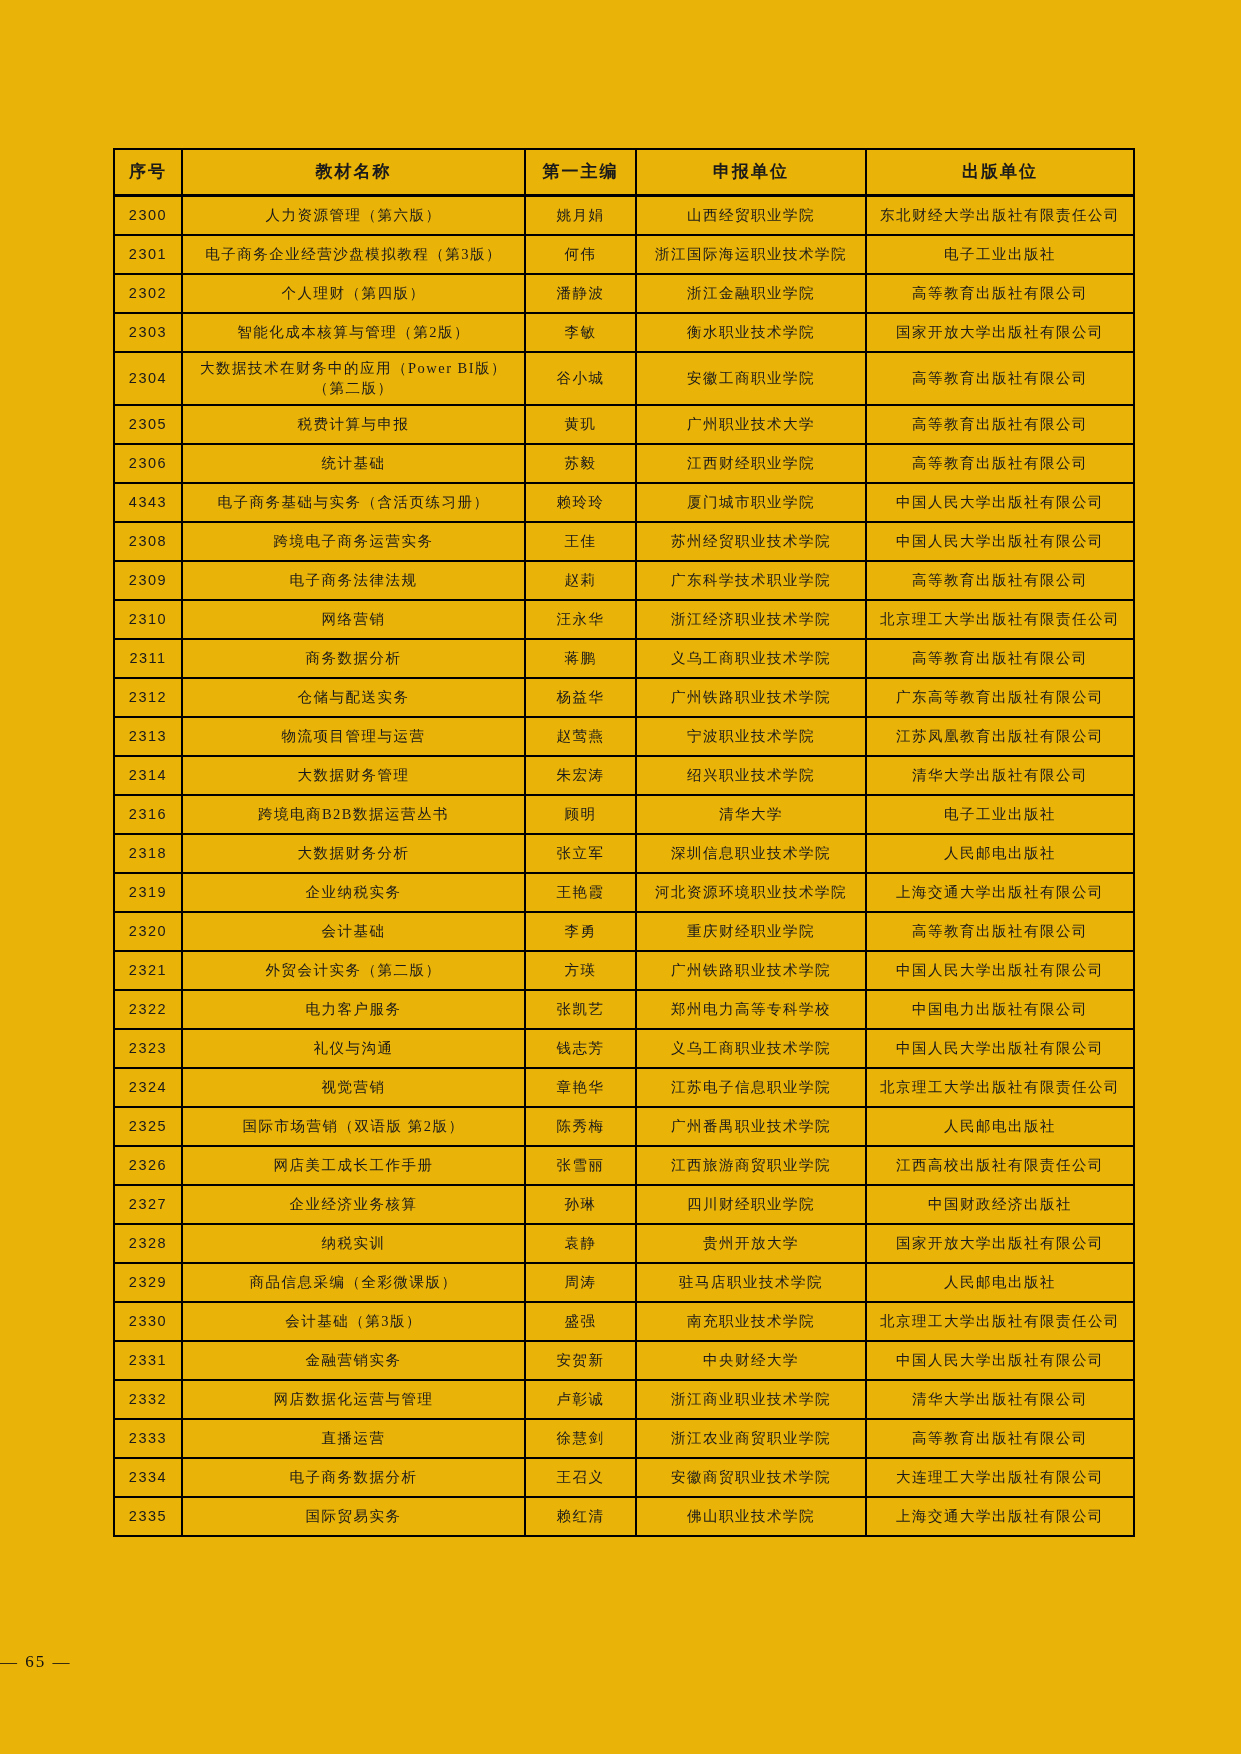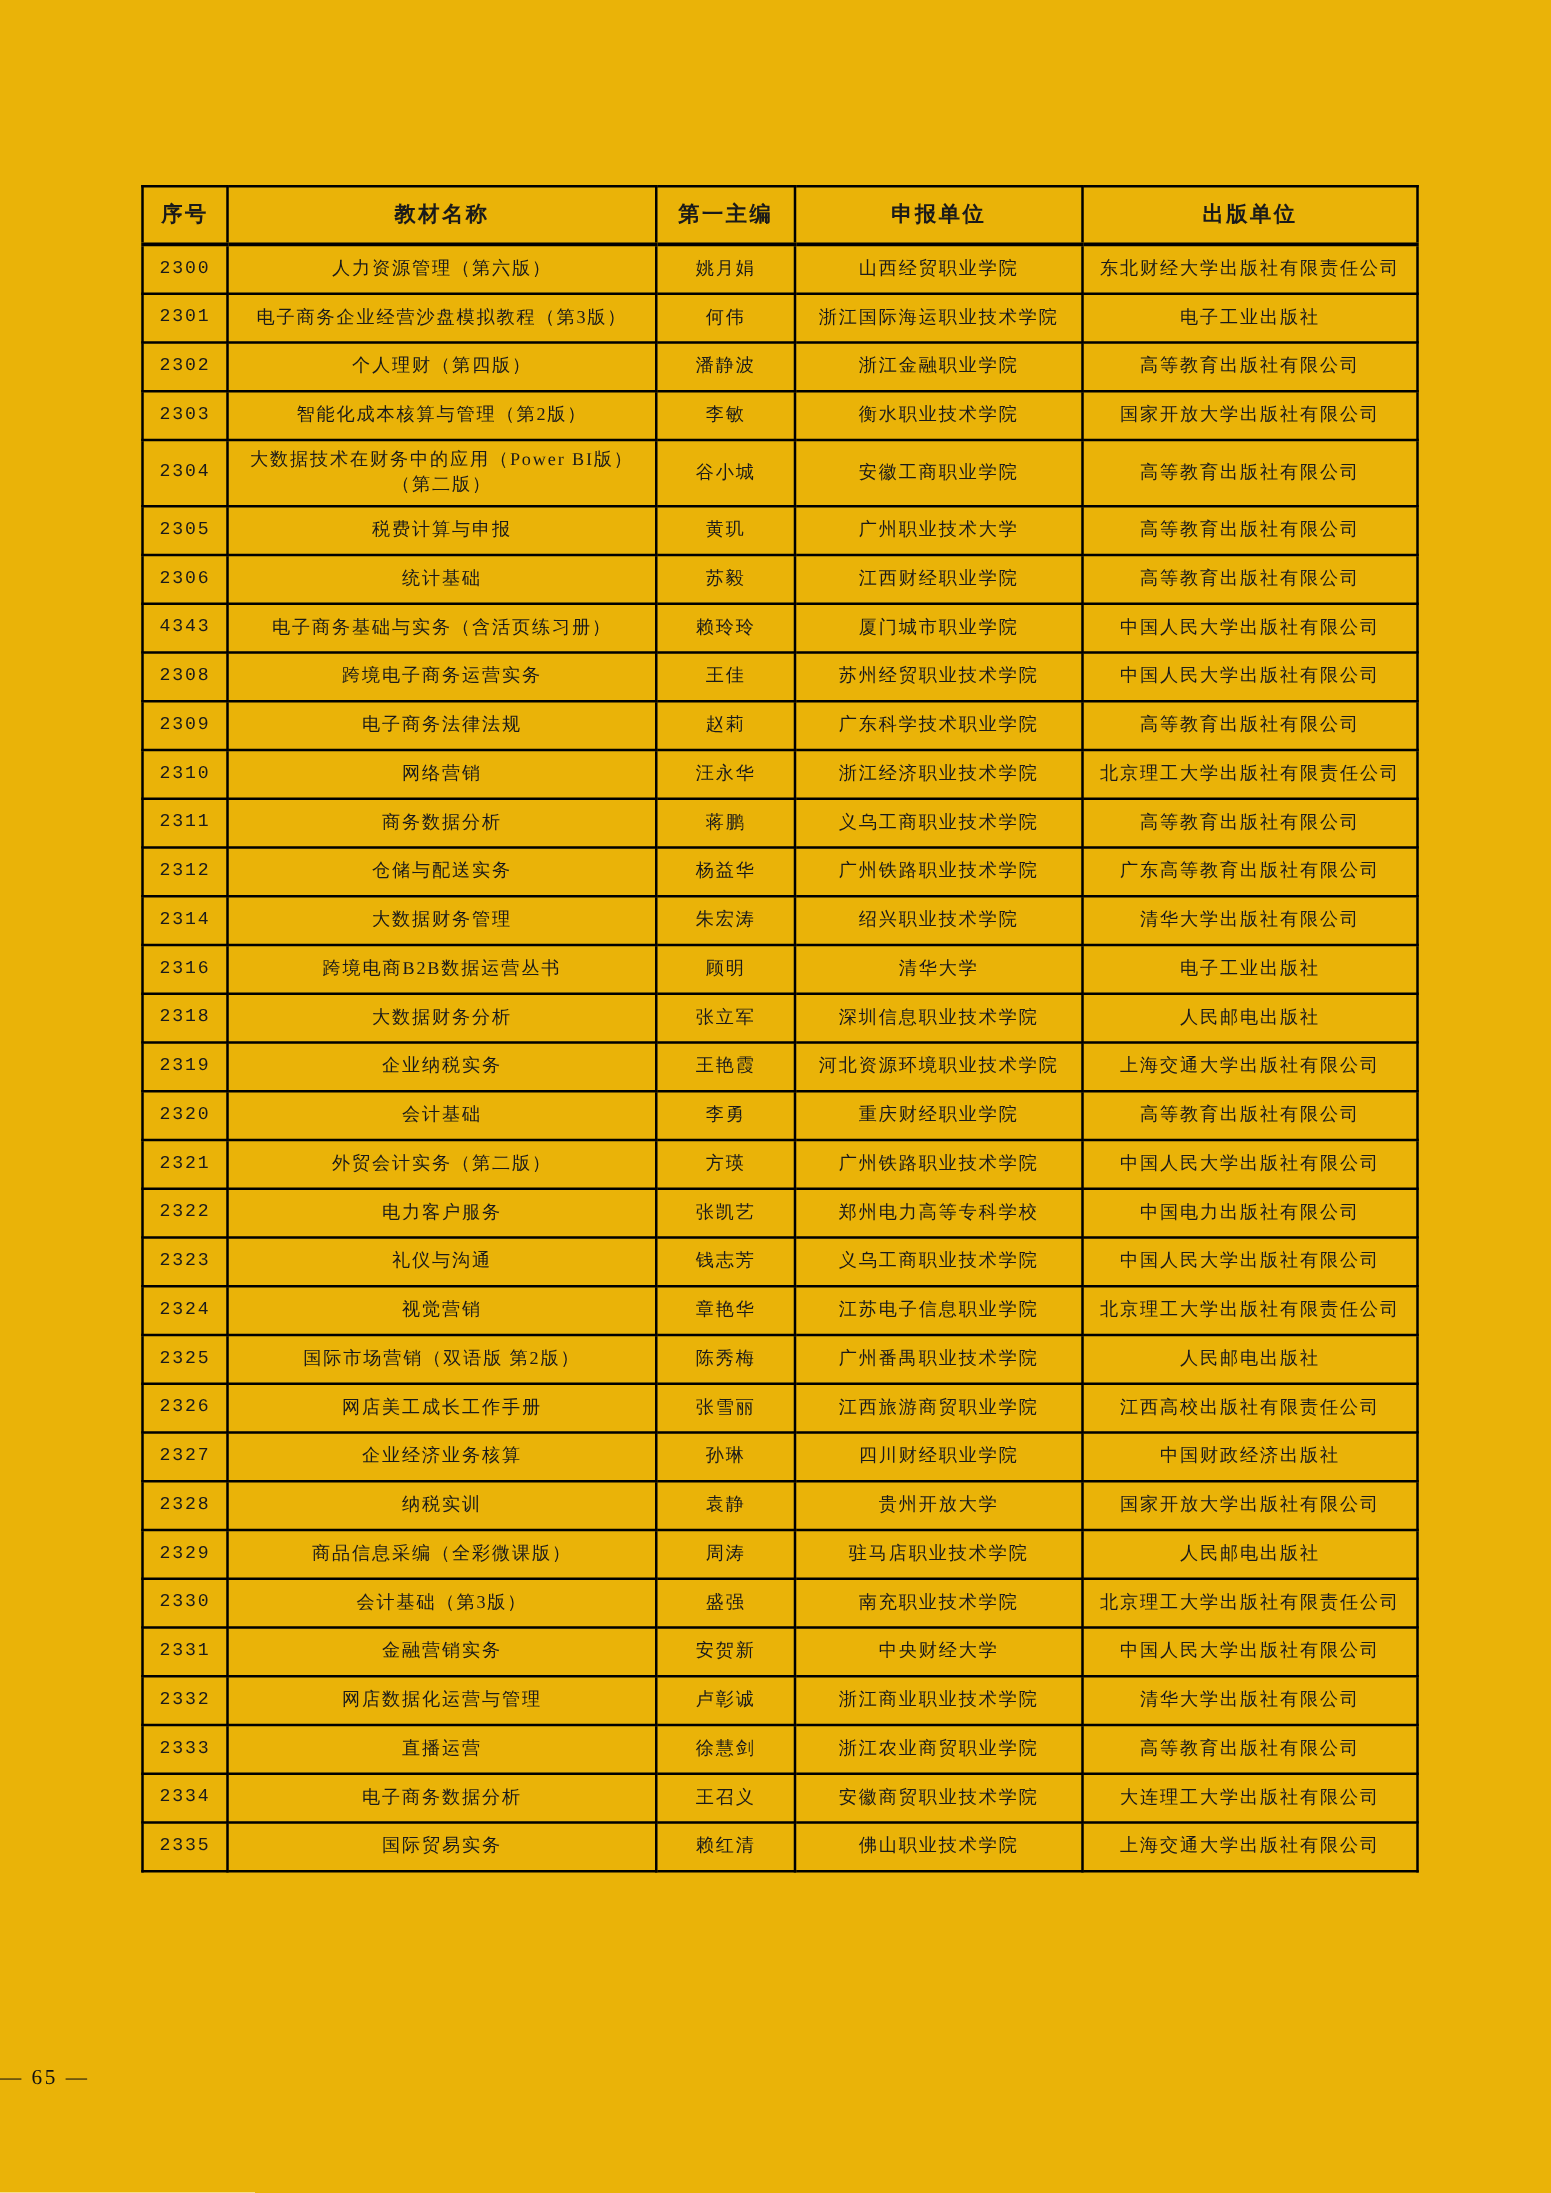--- a/index.html
+++ b/index.html
@@ -41,21 +41,21 @@
     border-bottom: 3px solid #000000;
   }
   table.booklist tbody td {
     height: 27px; 
     font-size: 14.5px;
     letter-spacing: 1.5px;
   }
   td.col-serial {
     font-size: 15px;
     letter-spacing: 0.5px;
-    font-family: Liberation Mono, monospace;
+    font-family: Liberation Sans, sans-serif;
   }
   .col-w-serial   { width: 68px;  }
   .col-w-title    { width: 343px; }
   .col-w-editor   { width: 111px; }
   .col-w-applicant{ width: 230px; }
   .col-w-publisher{ width: 268px; }
   .page-footer {
     position: absolute;
     left: 0;
     top: 1652px;
@@ -186,20 +186,27 @@
     </tr>
 
     <tr>
       <td class="col-serial">2312</td>
       <td class="col-title">仓储与配送实务</td>
       <td class="col-editor">杨益华</td>
       <td class="col-applicant">广州铁路职业技术学院</td>
       <td class="col-publisher">广东高等教育出版社有限公司</td>
     </tr>
 
+    <tr>
+      <td class="col-serial">2313</td>
+      <td class="col-title">物流项目管理与运营</td>
+      <td class="col-editor">赵莺燕</td>
+      <td class="col-applicant">宁波职业技术学院</td>
+      <td class="col-publisher">江苏凤凰教育出版社有限公司</td>
+    </tr>
 
     <tr>
       <td class="col-serial">2314</td>
       <td class="col-title">大数据财务管理</td>
       <td class="col-editor">朱宏涛</td>
       <td class="col-applicant">绍兴职业技术学院</td>
       <td class="col-publisher">清华大学出版社有限公司</td>
     </tr>
 
 

